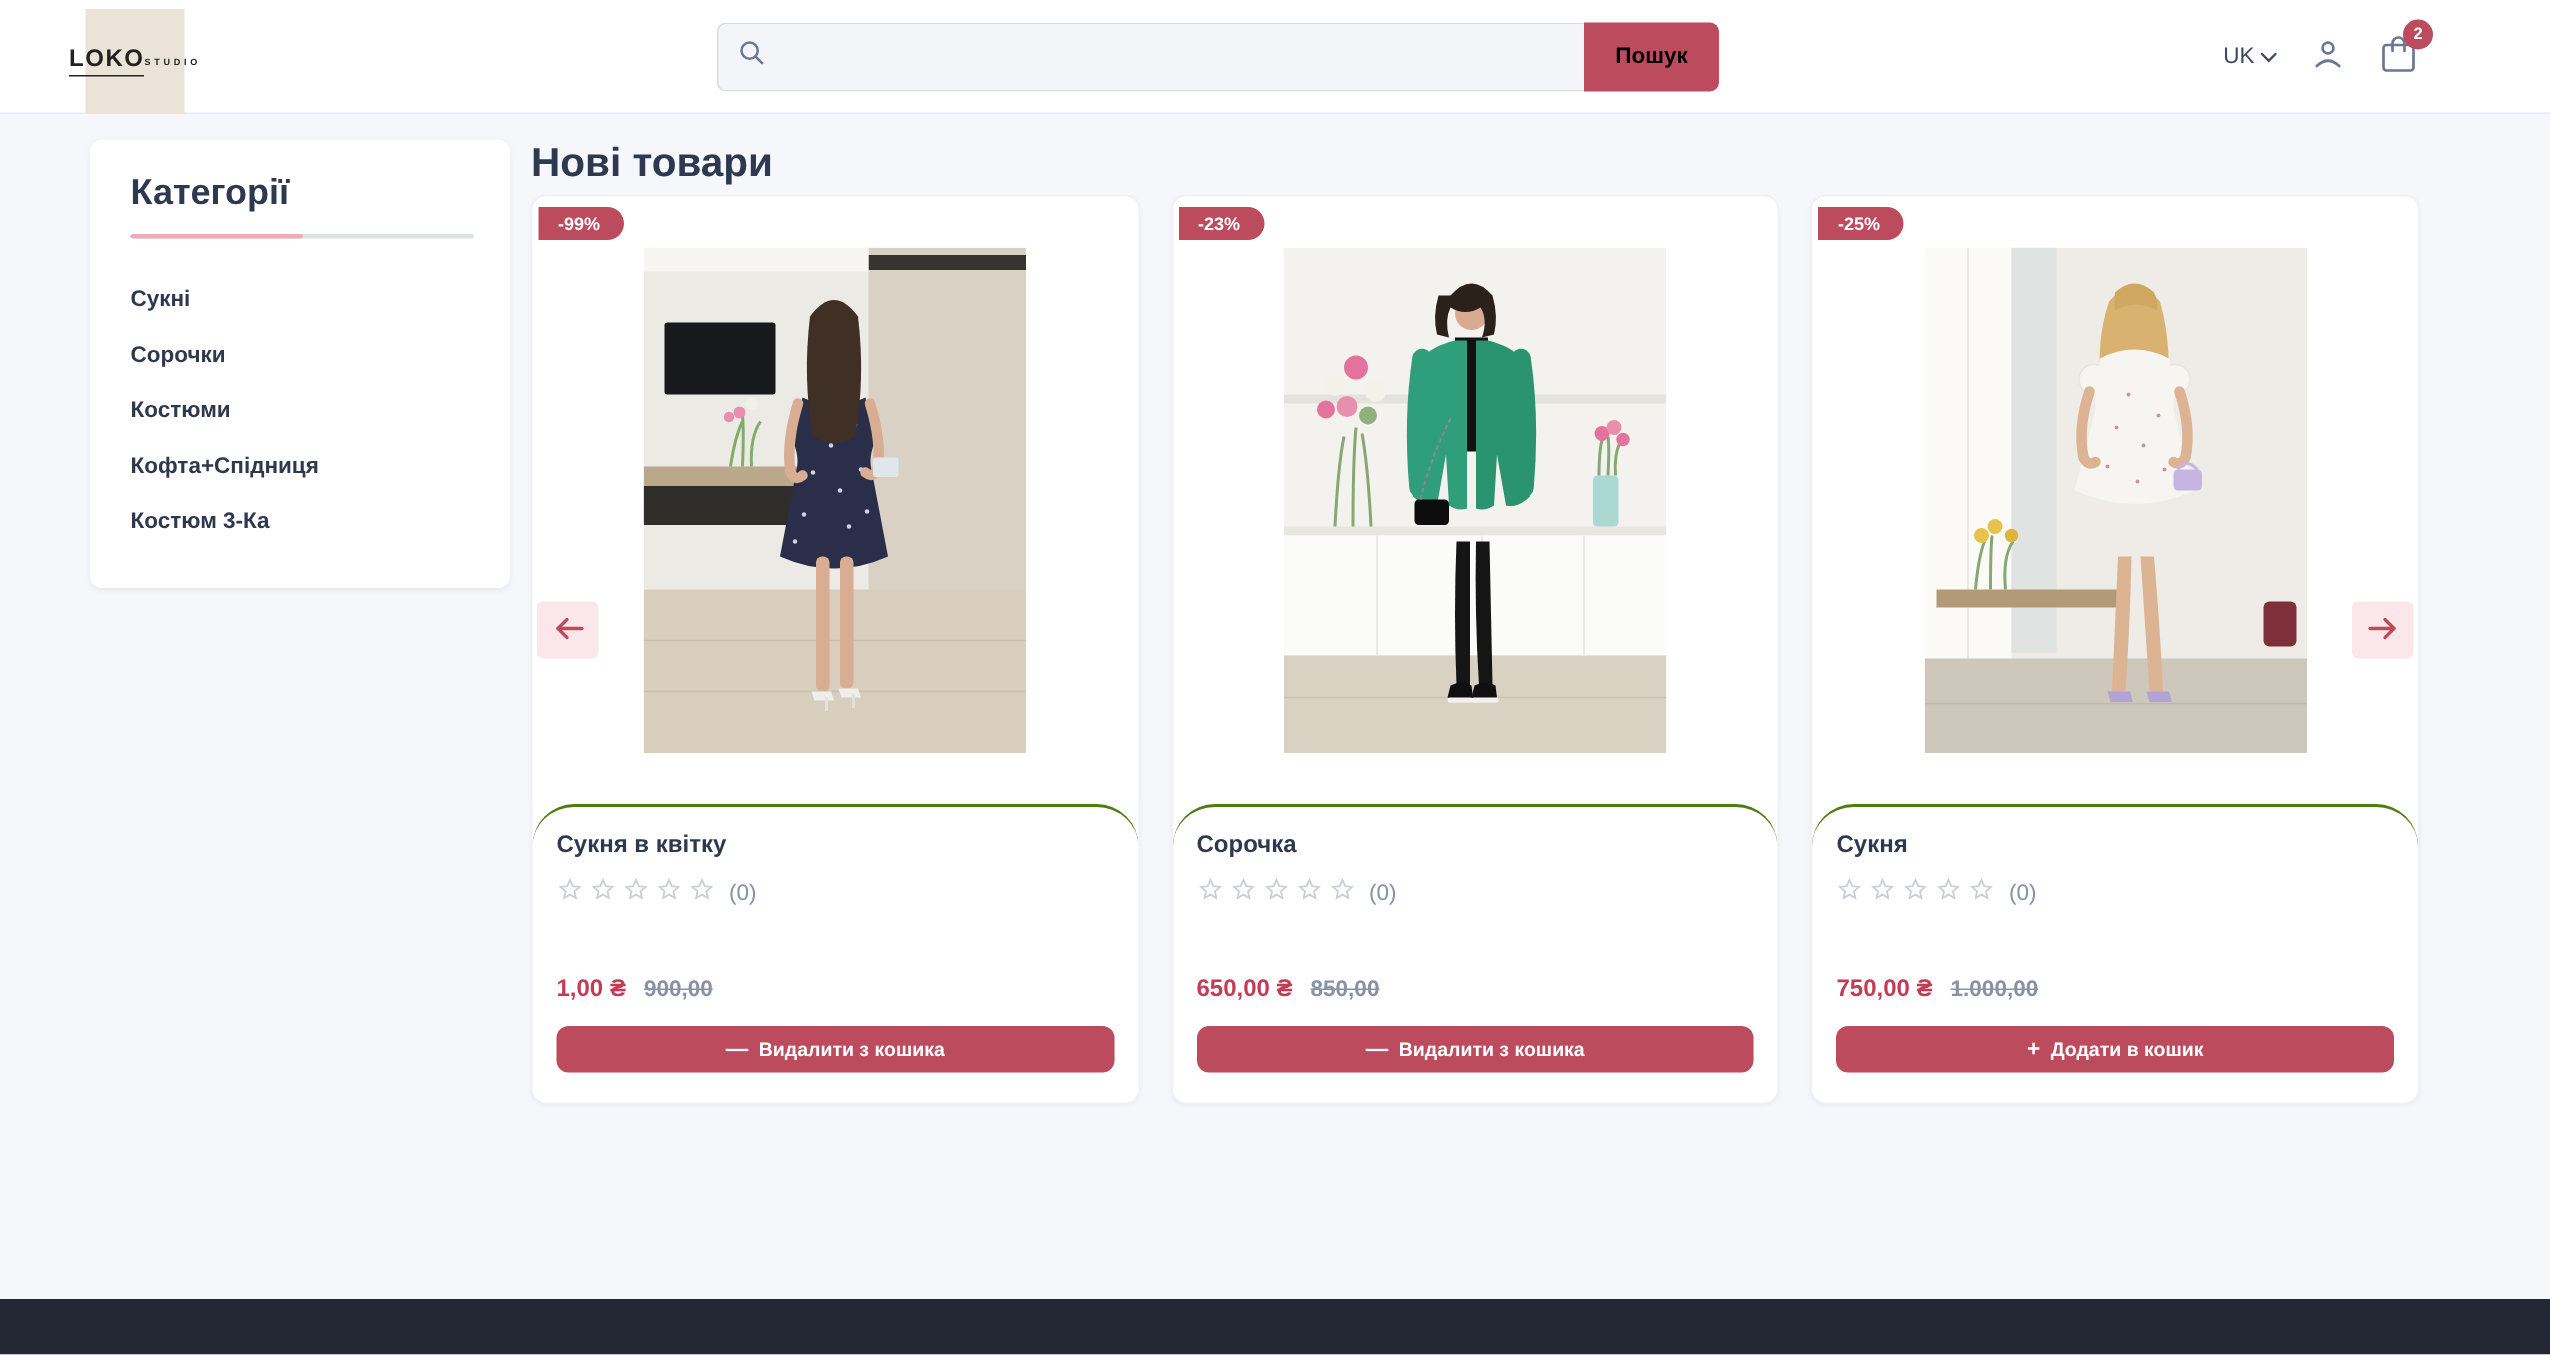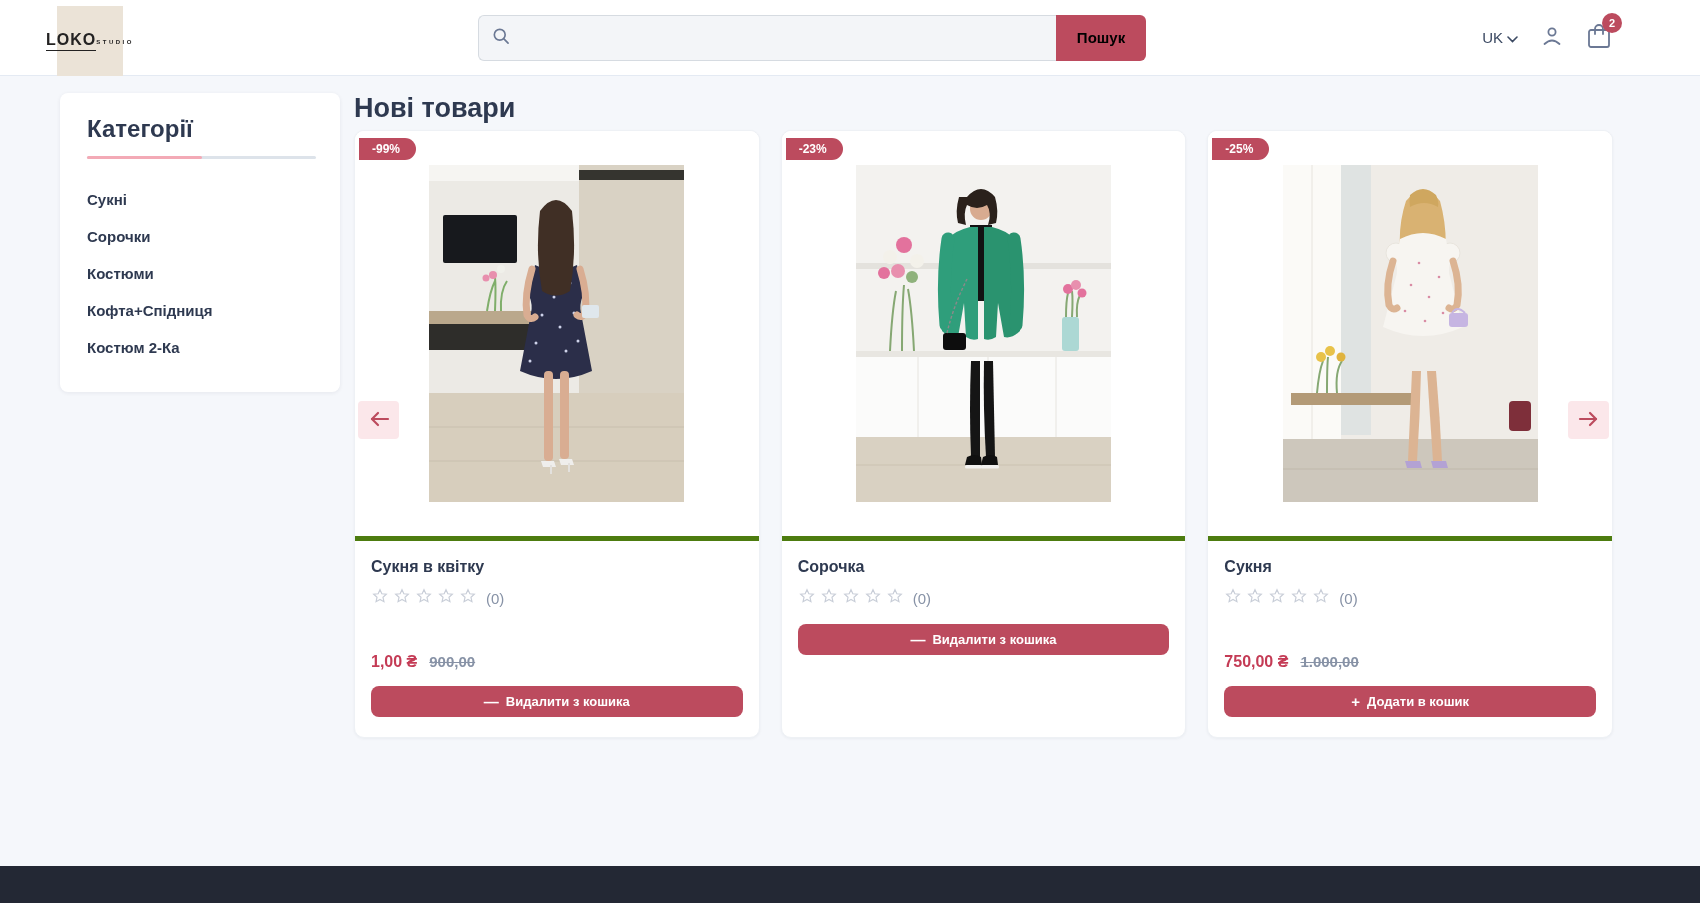--- a/index.html
+++ b/index.html
@@ -71,21 +71,21 @@
     box-shadow:0 1px 3px rgba(25,35,60,.05); overflow:hidden;
   }
   .card-media { position:relative; height:405px; display:flex; align-items:center; justify-content:center; background:#fff; }
   .badge {
     position:absolute; top:7px; left:4px; background:#bc4b5e; color:#fff;
     font-size:12px; font-weight:700; padding:4px 16px 4px 13px;
     border-radius:4px 999px 999px 4px; z-index:2;
   }
   .photo { width:255px; height:337px; overflow:hidden; }
   .photo svg { display:block; width:255px; height:337px; }
-  .card-info { border-top:5px solid #4d7c0f; padding:17px 16px 20px 16px; }
+  .card-info { border-top:2px solid #4d7c0f; padding:17px 16px 20px 16px;border-radius:28px; }
   .p-name { font-size:16px; font-weight:700; color:#2e3950; cursor:pointer; }
   .rating { display:flex; align-items:center; gap:4px; margin-top:11px; }
   .rating .cnt { font-size:15px; color:#8792a6; margin-left:5px; }
   .prices { display:flex; align-items:baseline; gap:12px; margin-top:12px; }
   .price { font-size:16px; font-weight:700; color:#c43b55; }
   .old-price { font-size:15px; font-weight:700; color:#8792a6; text-decoration:line-through;margin-top:32px; }
   .cta {
     margin-top:15px; width:100%; height:31px; border:none; border-radius:8px;
     background:#bc4b5e; color:#fff; font-size:13px; font-weight:700;
     display:flex; align-items:center; justify-content:center; gap:7px;
@@ -157,21 +157,21 @@
 <div class="main">
 
   <aside class="sidebar">
     <div class="sidebar-title">Категорії</div>
     <div class="sidebar-divider"></div>
     <ul class="sidebar-list">
       <li>Сукні</li>
       <li>Сорочки</li>
       <li>Костюми</li>
       <li>Кофта+Спідниця</li>
-      <li>Костюм 2-Ка</li>
+      <li>Костюм 3-Ка</li>
     </ul>
   </aside>
 
   <section class="content">
     <h1 class="page-title">Нові товари</h1>
 
     <div class="carousel">
 
       <button class="arrow-btn prev">
         <span>
@@ -326,20 +326,24 @@
                     <path d="M12 3.6l2.47 5.46 5.95.63-4.44 4.02 1.24 5.86L12 16.56l-5.22 3.01 1.24-5.86-4.44-4.02 5.95-.63z" fill="none" stroke="#c9ced8" stroke-width="1.6"></path>
                   </svg></span>
               <span><svg width="18" height="18" viewBox="0 0 24 24">
                     <path d="M12 3.6l2.47 5.46 5.95.63-4.44 4.02 1.24 5.86L12 16.56l-5.22 3.01 1.24-5.86-4.44-4.02 5.95-.63z" fill="none" stroke="#c9ced8" stroke-width="1.6"></path>
                   </svg></span>
               <span><svg width="18" height="18" viewBox="0 0 24 24">
                     <path d="M12 3.6l2.47 5.46 5.95.63-4.44 4.02 1.24 5.86L12 16.56l-5.22 3.01 1.24-5.86-4.44-4.02 5.95-.63z" fill="none" stroke="#c9ced8" stroke-width="1.6"></path>
                   </svg></span>
               <span class="cnt">(0)</span>
             </div>
+            <div class="prices">
+              <span class="price">650,00 ₴</span>
+              <span class="old-price">850,00</span>
+            </div>
             <button class="cta">
               <span class="cta-icon">—</span>
               <span>Видалити з кошика</span>
             </button>
           </div>
         </article>
 
         <article class="card">
           <div class="card-media">
             <span class="badge">-25%</span>

